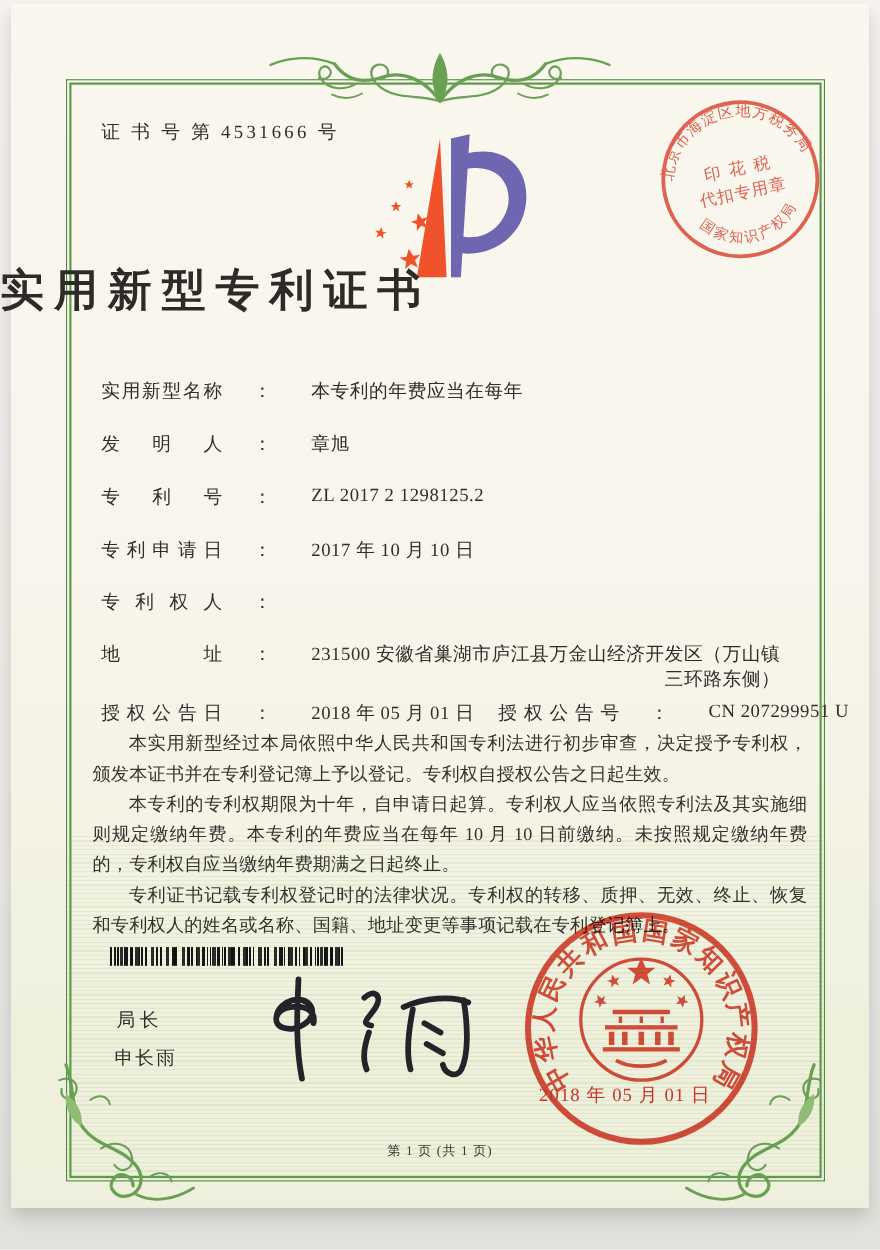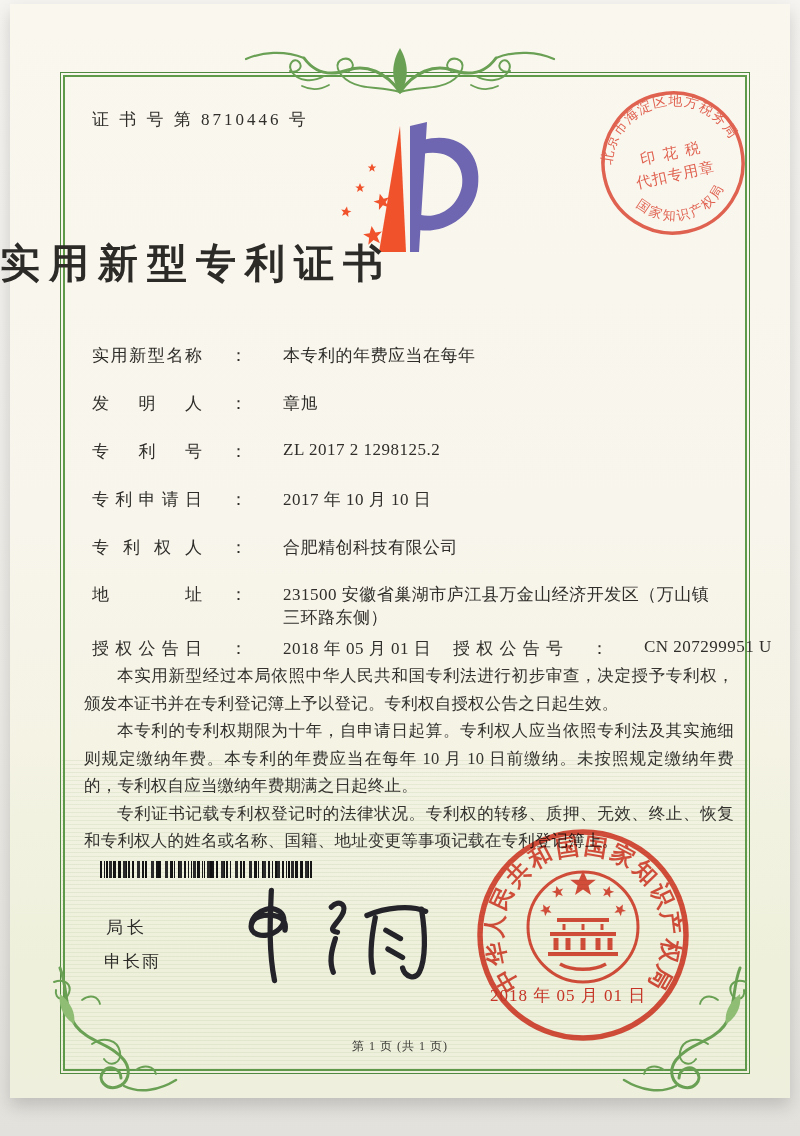--- a/index.html
+++ b/index.html
@@ -30,21 +30,21 @@
   .tax-stamp{position:absolute;left:598px;top:88px;width:150px;height:150px;opacity:.88;mix-blend-mode:multiply;}
   .logo{position:absolute;left:316px;top:120px;width:172px;height:140px;}
   .title{
     position:absolute;left:0;top:236px;width:800px;text-align:left;
     font-size:40px;font-weight:600;letter-spacing:9px;color:#2c2b28;
   }
   .frow{position:absolute;display:flex;font-size:17px;color:#2f2e2a;white-space:nowrap;gap:28px;}
   .frow .lab{display:inline-block;width:110px;text-align:justify;text-align-last:justify;}
   .frow .col{margin:0 2px 0 0;}
   .frow .val{margin-left:6px;letter-spacing:.5px;}
-  .addr-wrap .val{white-space:normal;}
+  .addr-wrap .val{white-space:normal;text-align:right;}
   .addr-line2{margin-top:3px;}
   .paras{position:absolute;left:84px;top:662px;width:650px;color:#33322e;}
   .paras p{margin:0;text-indent:2em;font-size:16.5px;line-height:27.5px;text-align:justify;letter-spacing:.2px;}
   .barcode{
     position:absolute;left:100px;top:861px;width:213px;height:17px;
     background-image:
       repeating-linear-gradient(90deg,#161616 0 2px,rgba(0,0,0,0) 2px 4px,#161616 4px 5px,rgba(0,0,0,0) 5px 9px,#2a2a2a 9px 12px,rgba(0,0,0,0) 12px 14px),
       repeating-linear-gradient(90deg,#101010 0 1px,rgba(0,0,0,0) 1px 6px,#101010 6px 8px,rgba(0,0,0,0) 8px 13px);
   }
   .director-title{position:absolute;left:106px;top:916px;font-size:17px;letter-spacing:4px;color:#2e2d2a;}
@@ -91,21 +91,21 @@
         <path d="M50,58 C40,52 34,40 36,28 C46,36 52,46 50,58 Z" fill="#8fbd74"></path>
       </g>
     </defs>
     <use href="#cornerOrn"></use>
   </svg>
 
   <svg class="orn" style="left:616px;top:966px" width="160" height="126" viewBox="0 0 160 126">
     <use href="#cornerOrn" transform="translate(160,0) scale(-1,1)"></use>
   </svg>
 
-  <div class="cert-no">证 书 号 第 8710446 号</div>
+  <div class="cert-no">证 书 号 第 4531666 号</div>
 
   <svg class="tax-stamp" viewBox="0 0 150 150">
     <defs>
       <path id="txTop" d="M 14,96 A 63,63 0 1 1 136,96"></path>
       <path id="txBot" d="M 26,103 A 56,56 0 0 0 124,103"></path>
     </defs>
     <g transform="rotate(-12 75 75)">
       <circle cx="75" cy="75" r="70" fill="none" stroke="#e2503e" stroke-width="3.5"></circle>
       <text font-size="14" fill="#e2503e" letter-spacing="1" text-anchor="middle">
         <textPath href="#txTop" startOffset="50%">北京市海淀区地方税务局</textPath>
@@ -152,21 +152,20 @@
     <span class="val">ZL 2017 2 1298125.2</span>
   </div>
   <div class="frow" style="left:92px;top:488px">
     <span class="lab">专利申请日</span>
       <span class="col">：</span>
     <span class="val">2017 年 10 月 10 日</span>
   </div>
   <div class="frow" style="left:92px;top:536px">
     <span class="lab">专利权人</span>
       <span class="col">：</span>
-    <span class="val">合肥精创科技有限公司</span>
   </div>
   <div class="frow addr-wrap" style="left:92px;top:583px">
     <span class="lab">地址</span>
       <span class="col">：</span>
     <span class="val">
       <span>231500 安徽省巢湖市庐江县万金山经济开发区（万山镇</span><br>
       <span class="addr-line2">三环路东侧）</span>
     </span>
   </div>
   <div class="frow" style="left:92px;top:637px">

